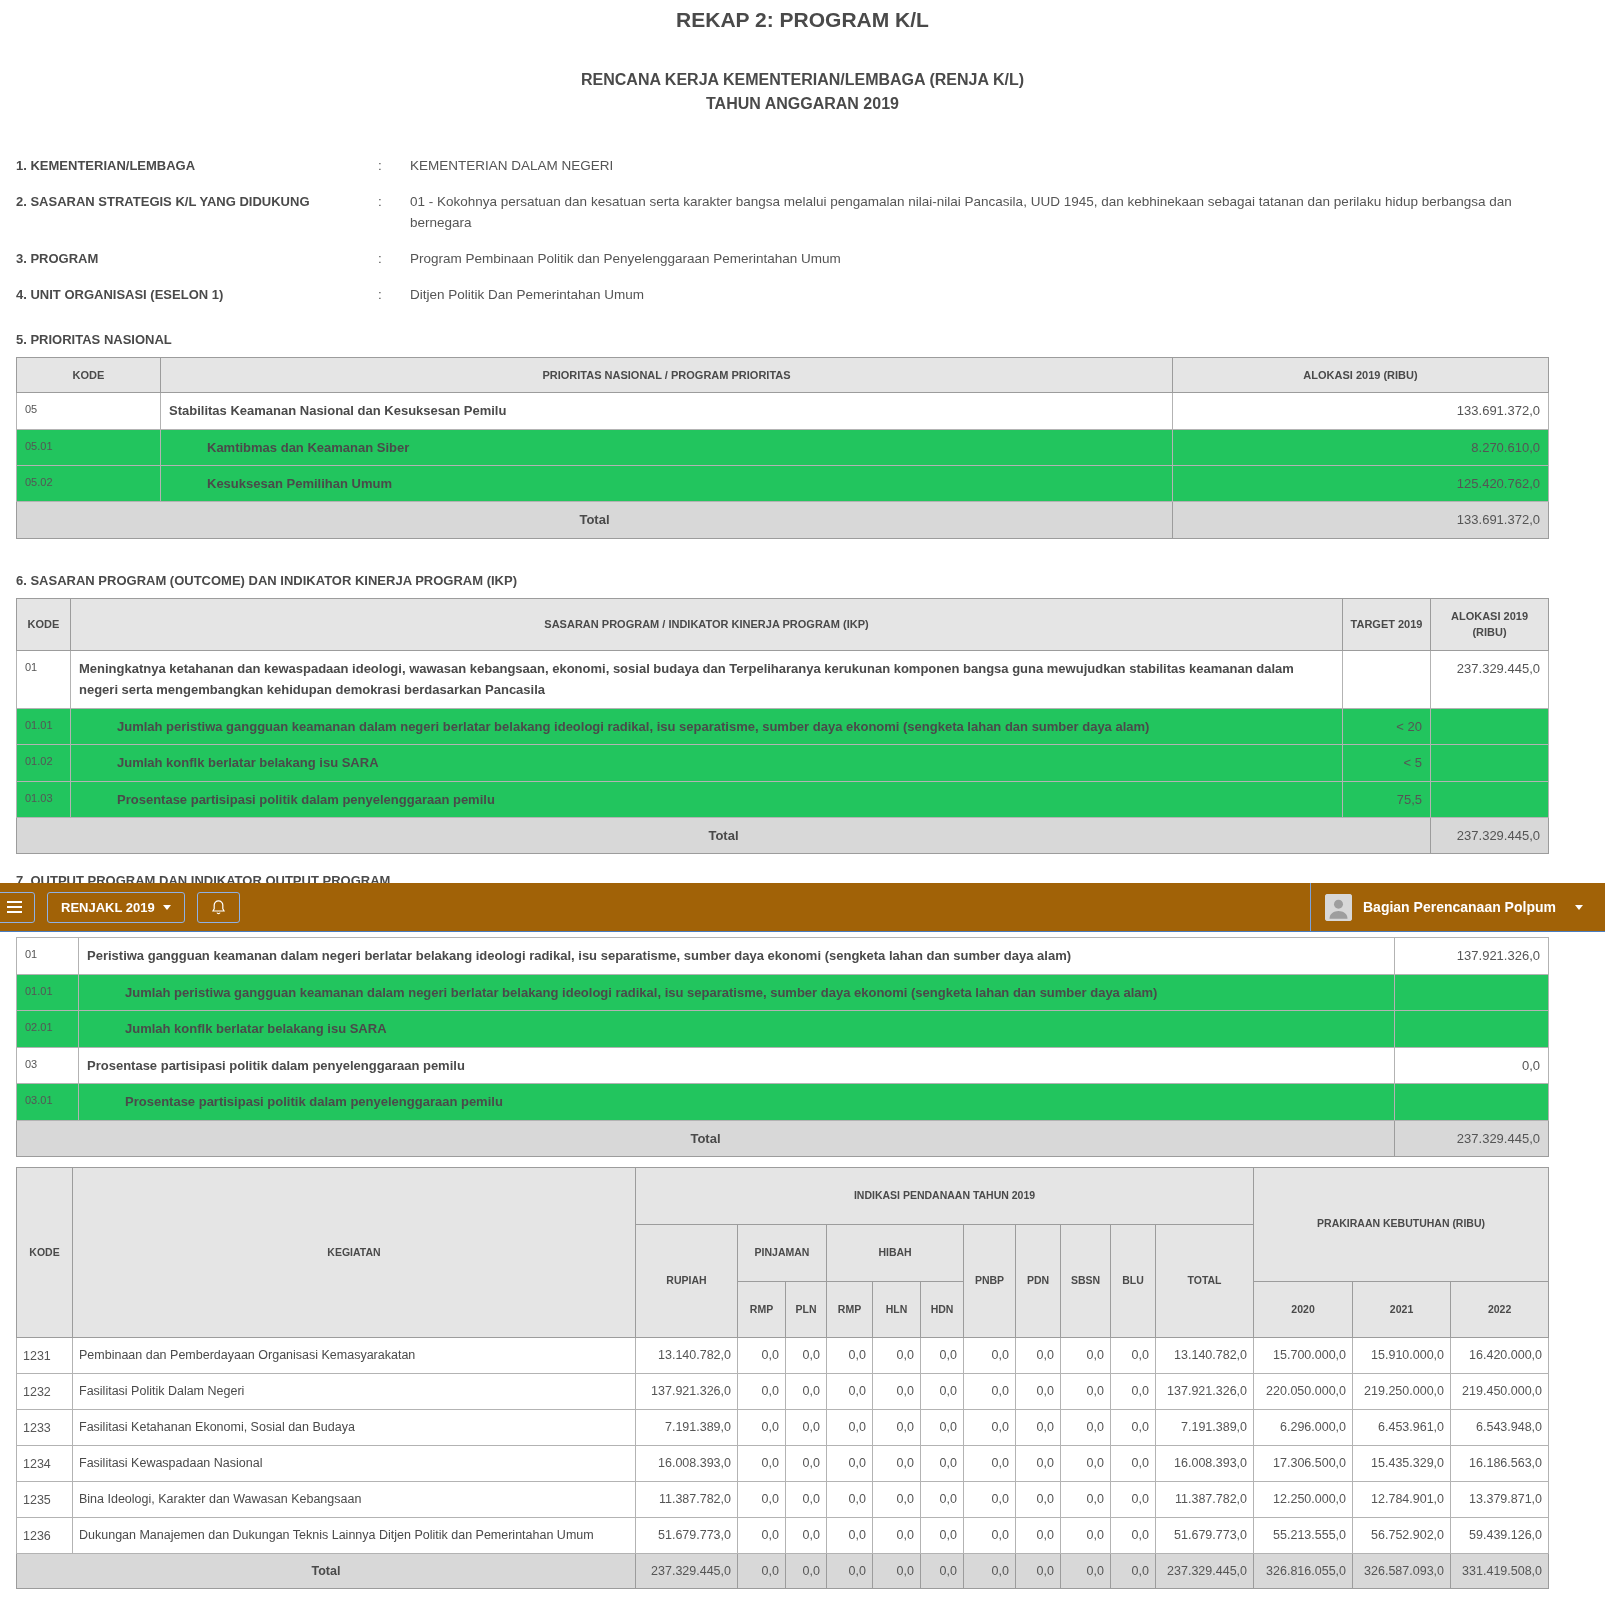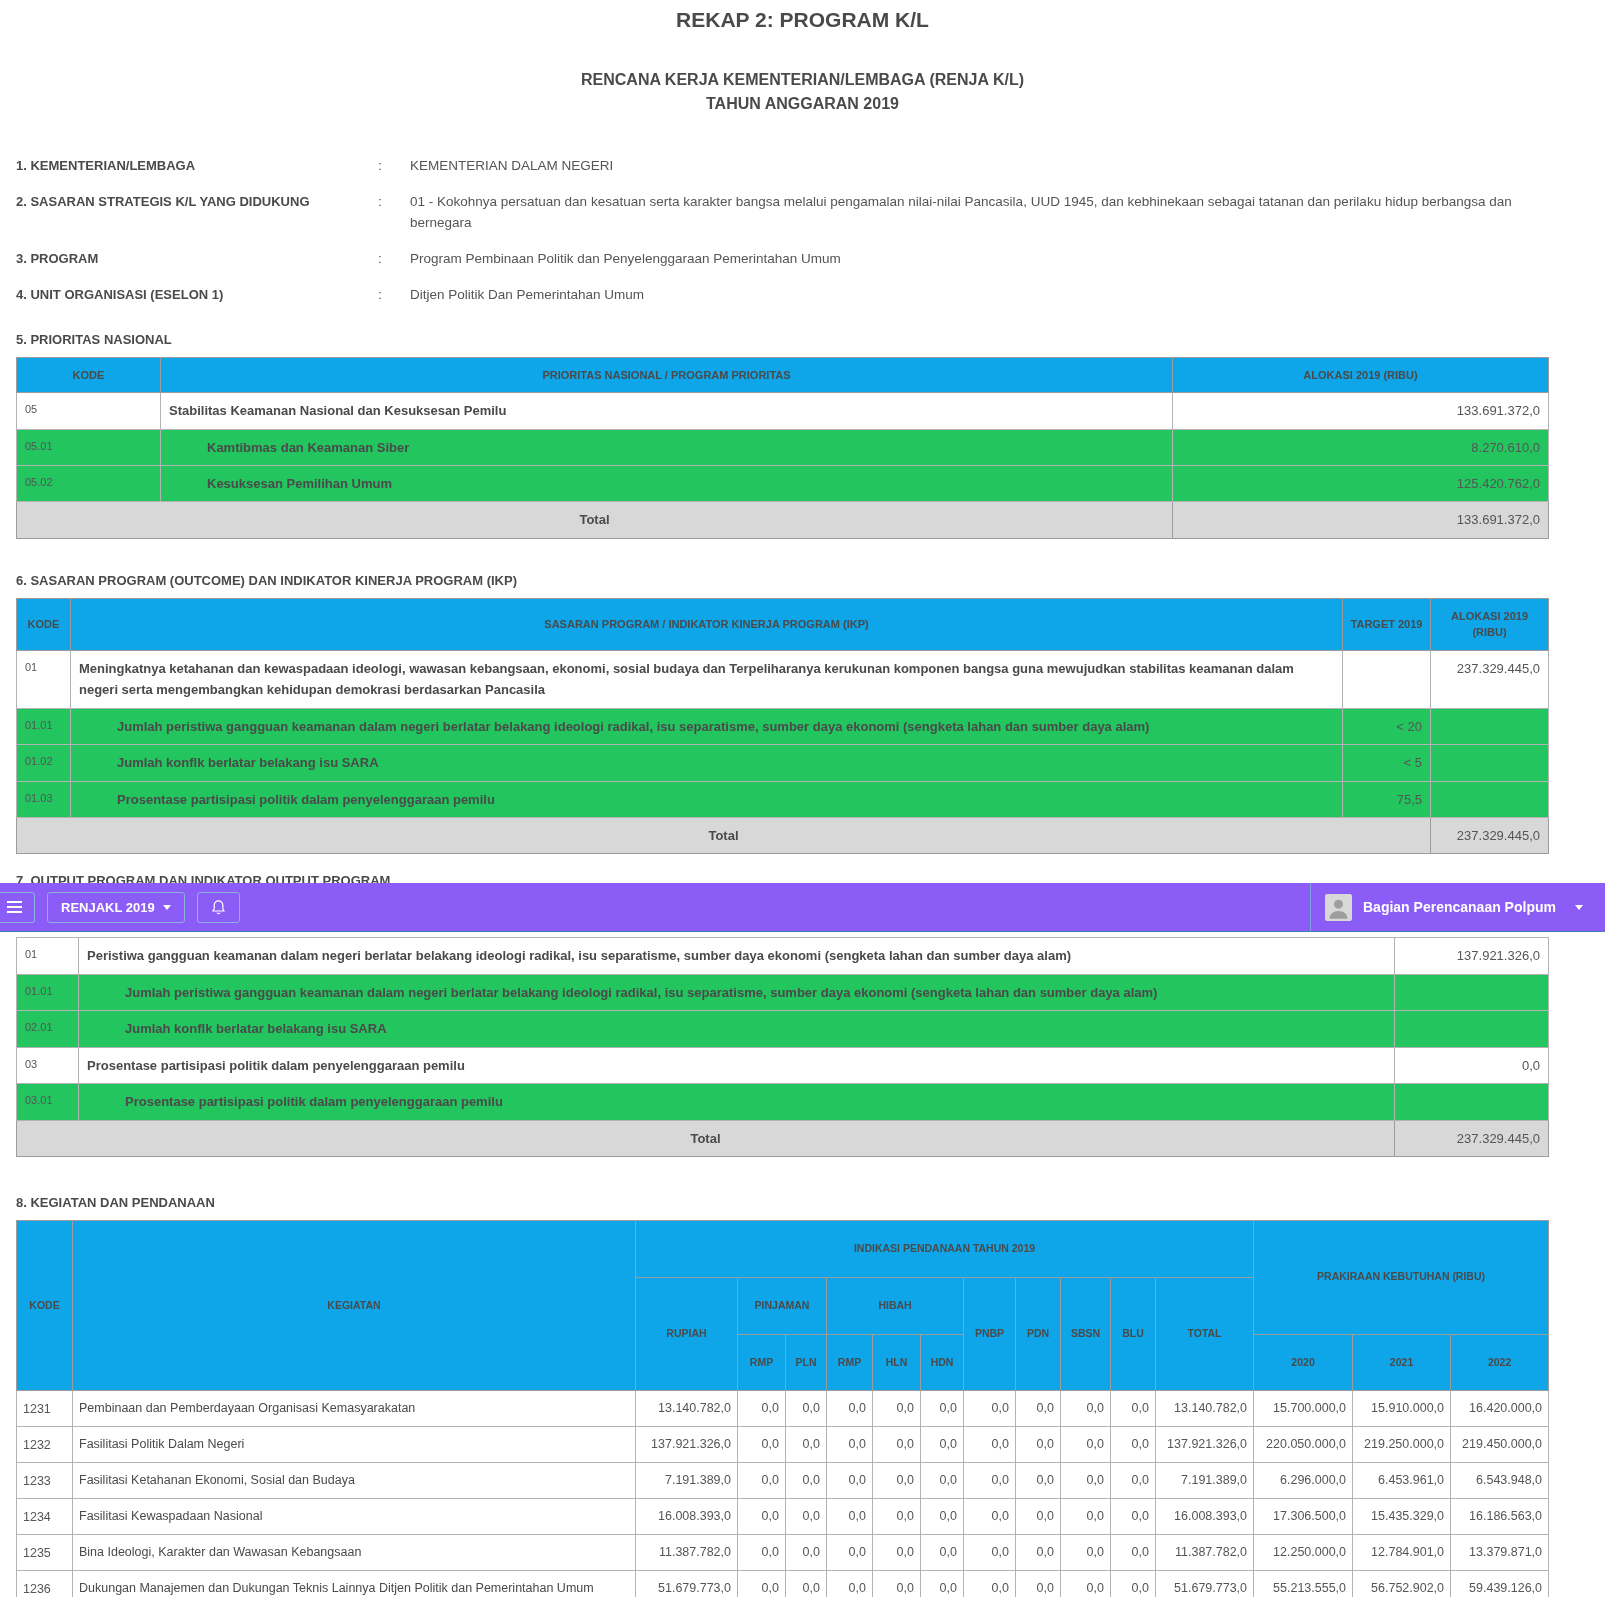--- a/index.html
+++ b/index.html
@@ -18,37 +18,37 @@
   .info-colon,.info-value{color:#555;}
 
   
   .sec-heading{font-size:13px;font-weight:bold;margin:16px 0 0 16px;}
   #h5{margin-top:26px;}
   #h6{margin-top:34px;}
   #h8{margin-top:38px;}
 
   
   table{border-collapse:collapse;table-layout:fixed;width:1532px;margin:10px 0 0 16px;}
-  th{background:#0ea5e9;border:1px solid #9c9c9c;font-size:11px;font-weight:bold;text-align:center;
+  th{background:#e5e5e5;border:1px solid #9c9c9c;font-size:11px;font-weight:bold;text-align:center;
      padding:9px 6px;color:#4a4a4a;line-height:1.5;}
   td{border:1px solid #b3b3b3;padding:7px 8px;font-size:13px;vertical-align:top;color:#4a4a4a;line-height:1.65;}
   td.kode{font-size:11px;color:#555;}
   td.desc{font-weight:bold;}
   td.desc.lvl2{padding-left:46px;}
   tr.lvl2-row td{background:#22c55e;}
   td.num{text-align:right;color:#555;}
   tfoot td{background:#d8d8d8;border-color:#9c9c9c;}
   tfoot .total-label{text-align:center;font-weight:bold;}
 
   
   .h7-clip{height:9px;overflow:hidden;margin:20px 0 0 16px;}
   .h7-clip .sec-heading{margin:0;line-height:13px;}
 
   
-  .navbar{height:48px;background:#8b5cf6;border-bottom:1px solid #4a7dc0;display:flex;align-items:center;
+  .navbar{height:48px;background:#a16207;border-bottom:1px solid #4a7dc0;display:flex;align-items:center;
           justify-content:space-between;width:1605px;}
   .nav-left{display:flex;align-items:center;gap:12px;height:100%;}
   .nav-btn{background:transparent;border:1px solid #8db1e4;border-radius:3px;color:#fff;height:31px;
            display:flex;align-items:center;padding:0 13px;font-weight:bold;font-size:13px;
            font-family:inherit;cursor:pointer;}
   .menu-btn{margin-left:-6px;padding:0 12px;}
   .hamburger i{display:block;width:15px;height:2px;background:#fff;margin:3px 0;}
   .caret{display:inline-block;width:0;height:0;border-left:4px solid transparent;
          border-right:4px solid transparent;border-top:5px solid #fff;margin-left:8px;}
   .nav-user{display:flex;align-items:center;gap:11px;height:100%;border-left:1px solid #7aa3da;
@@ -272,21 +272,20 @@
   </tr>
 </tbody>
     <tfoot>
       <tr>
         <td colspan="2" class="total-label">Total</td>
         <td class="num">237.329.445,0</td>
       </tr>
     </tfoot>
   </table>
 
-  <h3 class="sec-heading" id="h8">8. KEGIATAN DAN PENDANAAN</h3>
   <table class="t8" id="table8">
     <colgroup>
       <col style="width:56px">
         <col style="width:563px">
         <col style="width:102px">
       <col style="width:48px">
         <col style="width:41px">
         <col style="width:46px">
         <col style="width:48px">
         <col style="width:43px">

